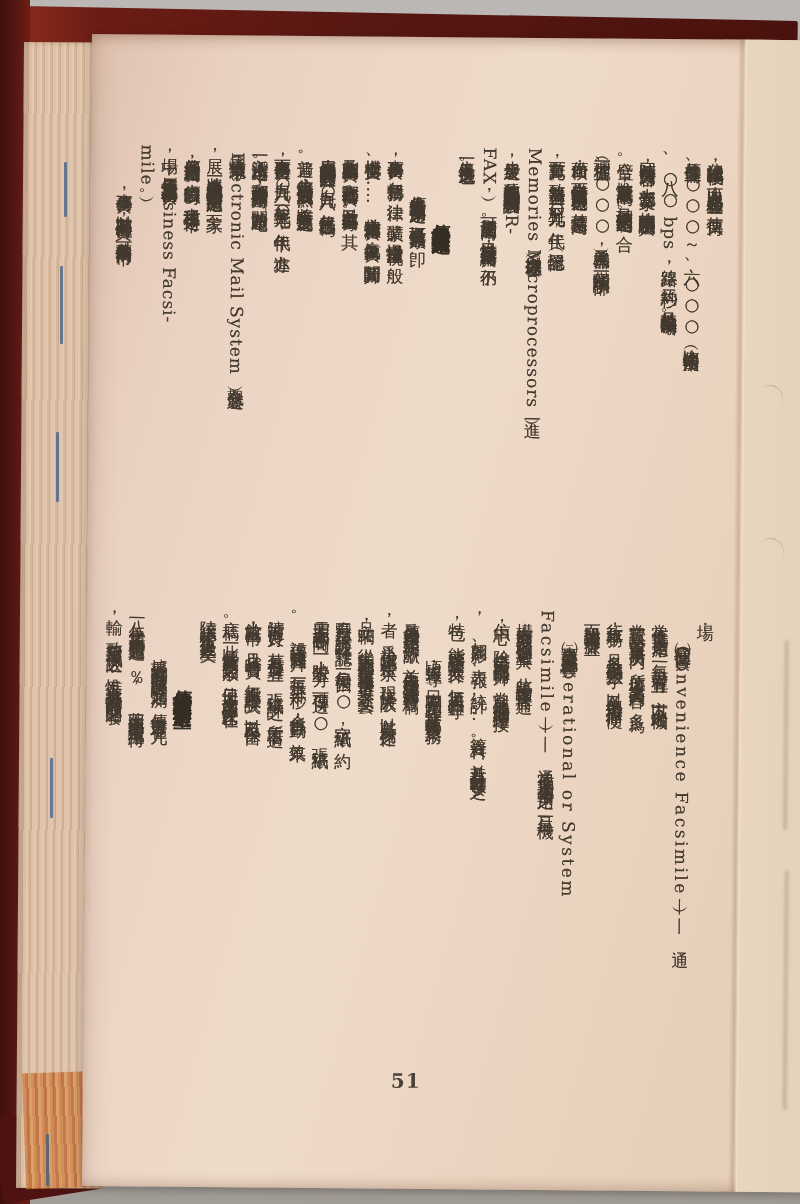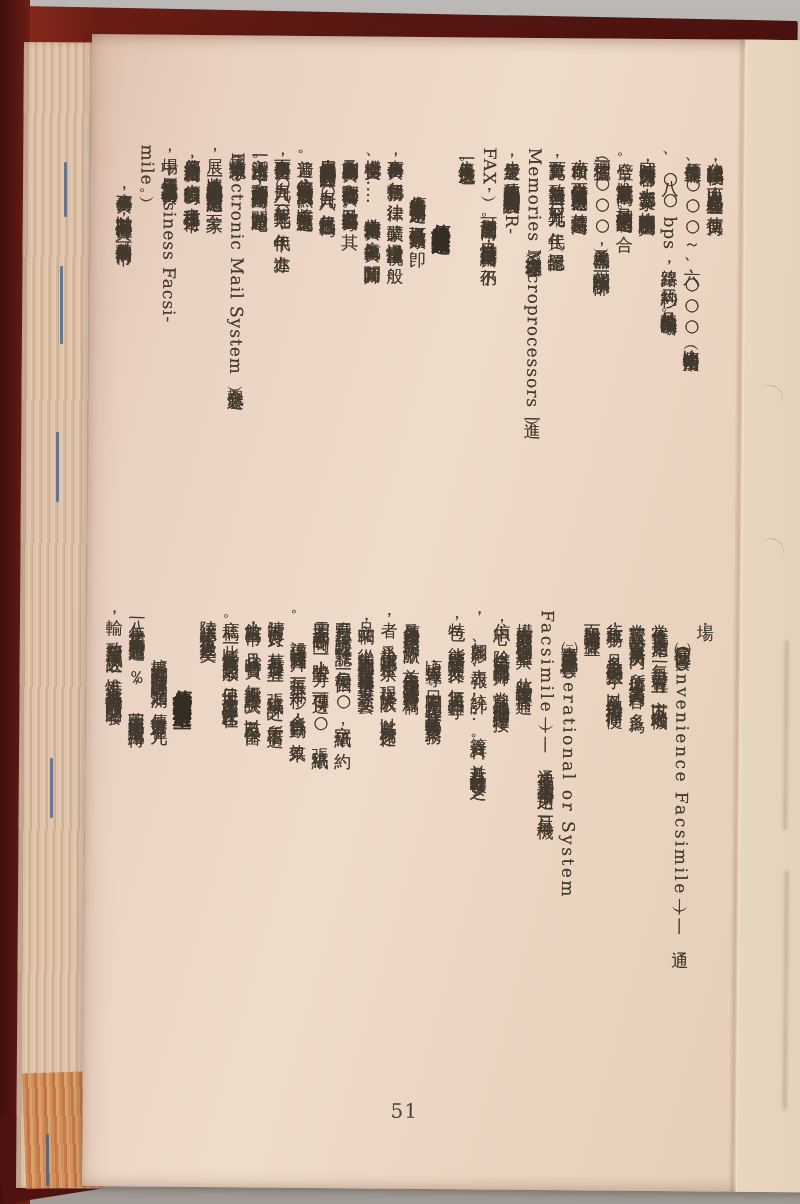--- a/index.html
+++ b/index.html
@@ -158,14 +158,14 @@
       <div class="col body">清晰而良好。若每月傳送二五○張稿紙計之，所需不過</div>
       <div class="col body">十餘萬日幣，且省時省費，無慮郵政誤失，以及可保留</div>
       <div class="col body">底稿。此一傳眞業務之開放，使日本文壇頗多作家已在</div>
       <div class="col body">陸續步小松左京之後塵矣。</div>
       <div class="col heading">傳眞技術增進與銷售服務之展望</div>
       <div class="col body">　　據最近有關方面統計研究之預測，傳眞市場在一九</div>
       <div class="col body">八一年之年成長率將越過二○％，蓋因使用衛星電路傳</div>
       <div class="col body">輸，致費用減低之故。惟吾人認爲其實際潛能之開發，</div>
     </div>
 
-  <div class="abs page-number" style="left:308px;top:1062px;">51</div>
+  <div class="abs page-number" style="left:308px;top:1032px;font-weight:bold;">51</div>
 </div>
 
 </body></html>

